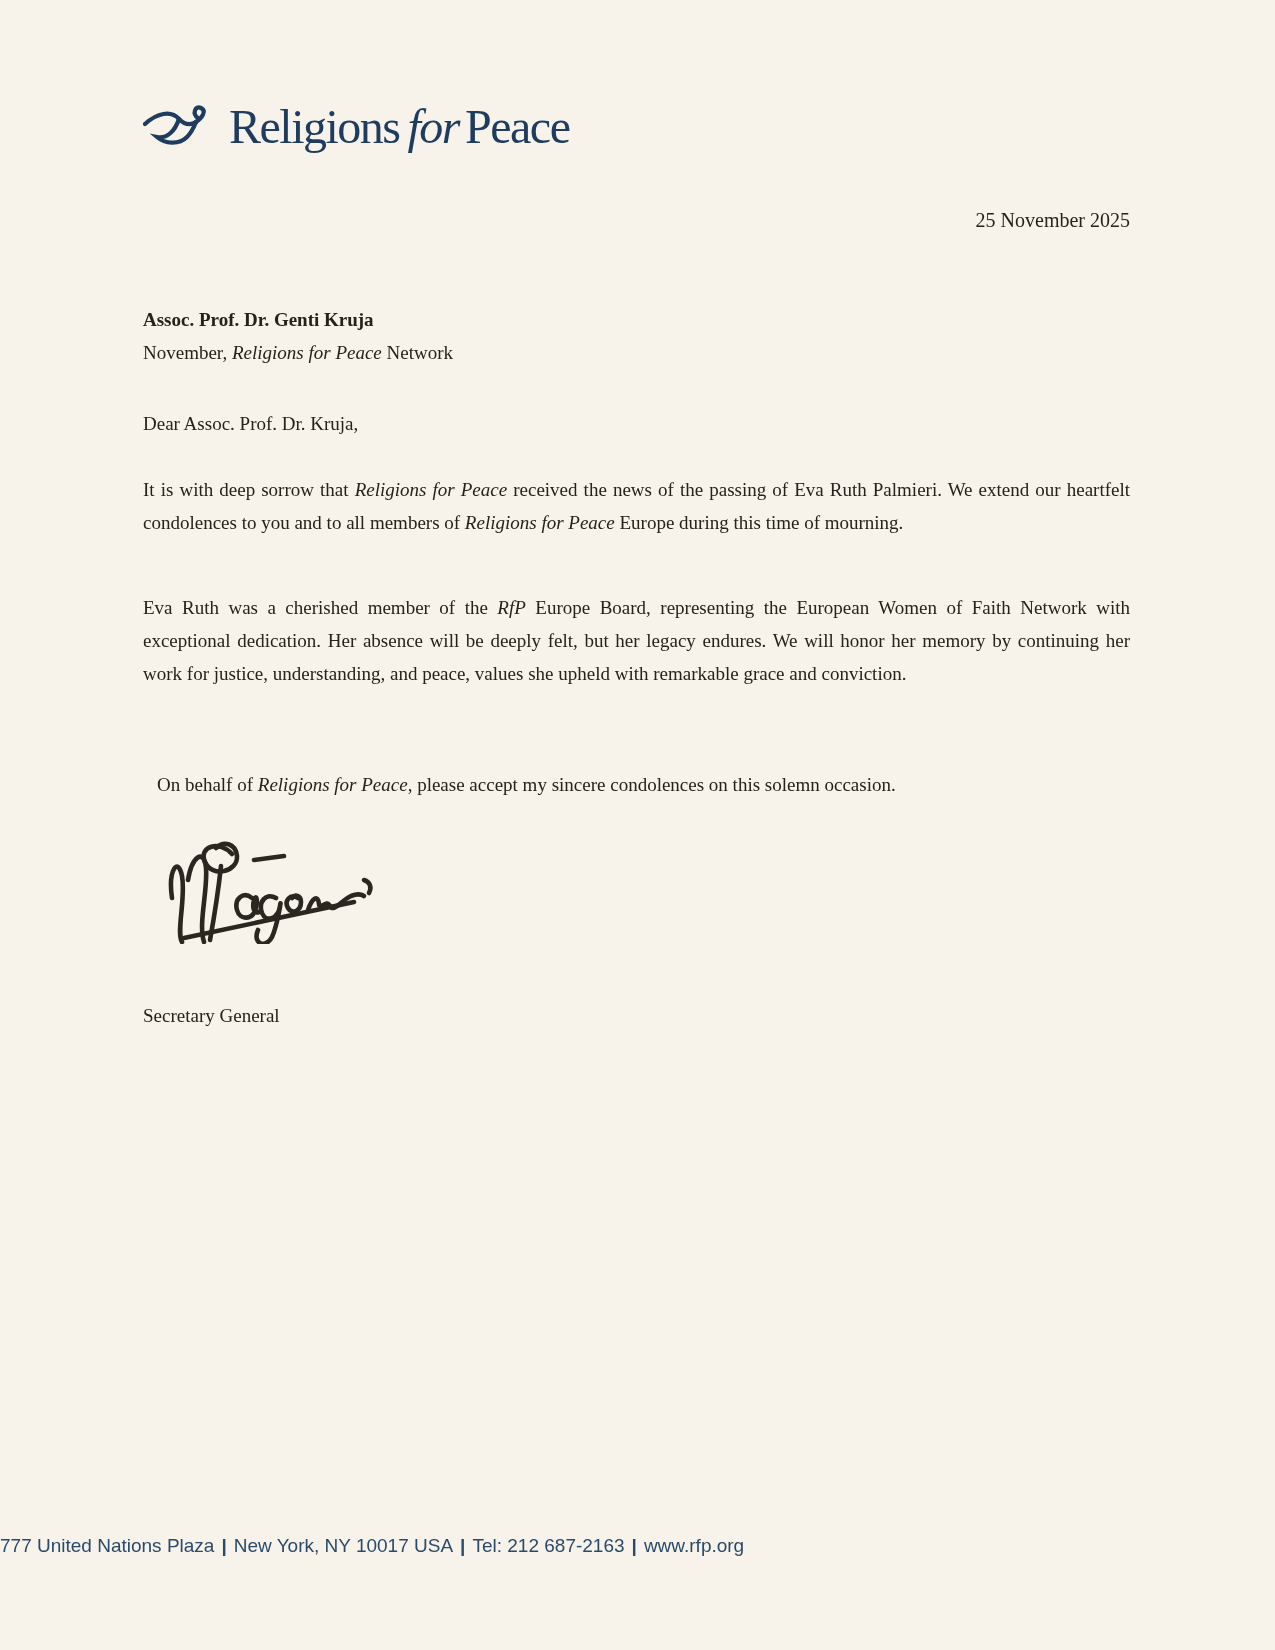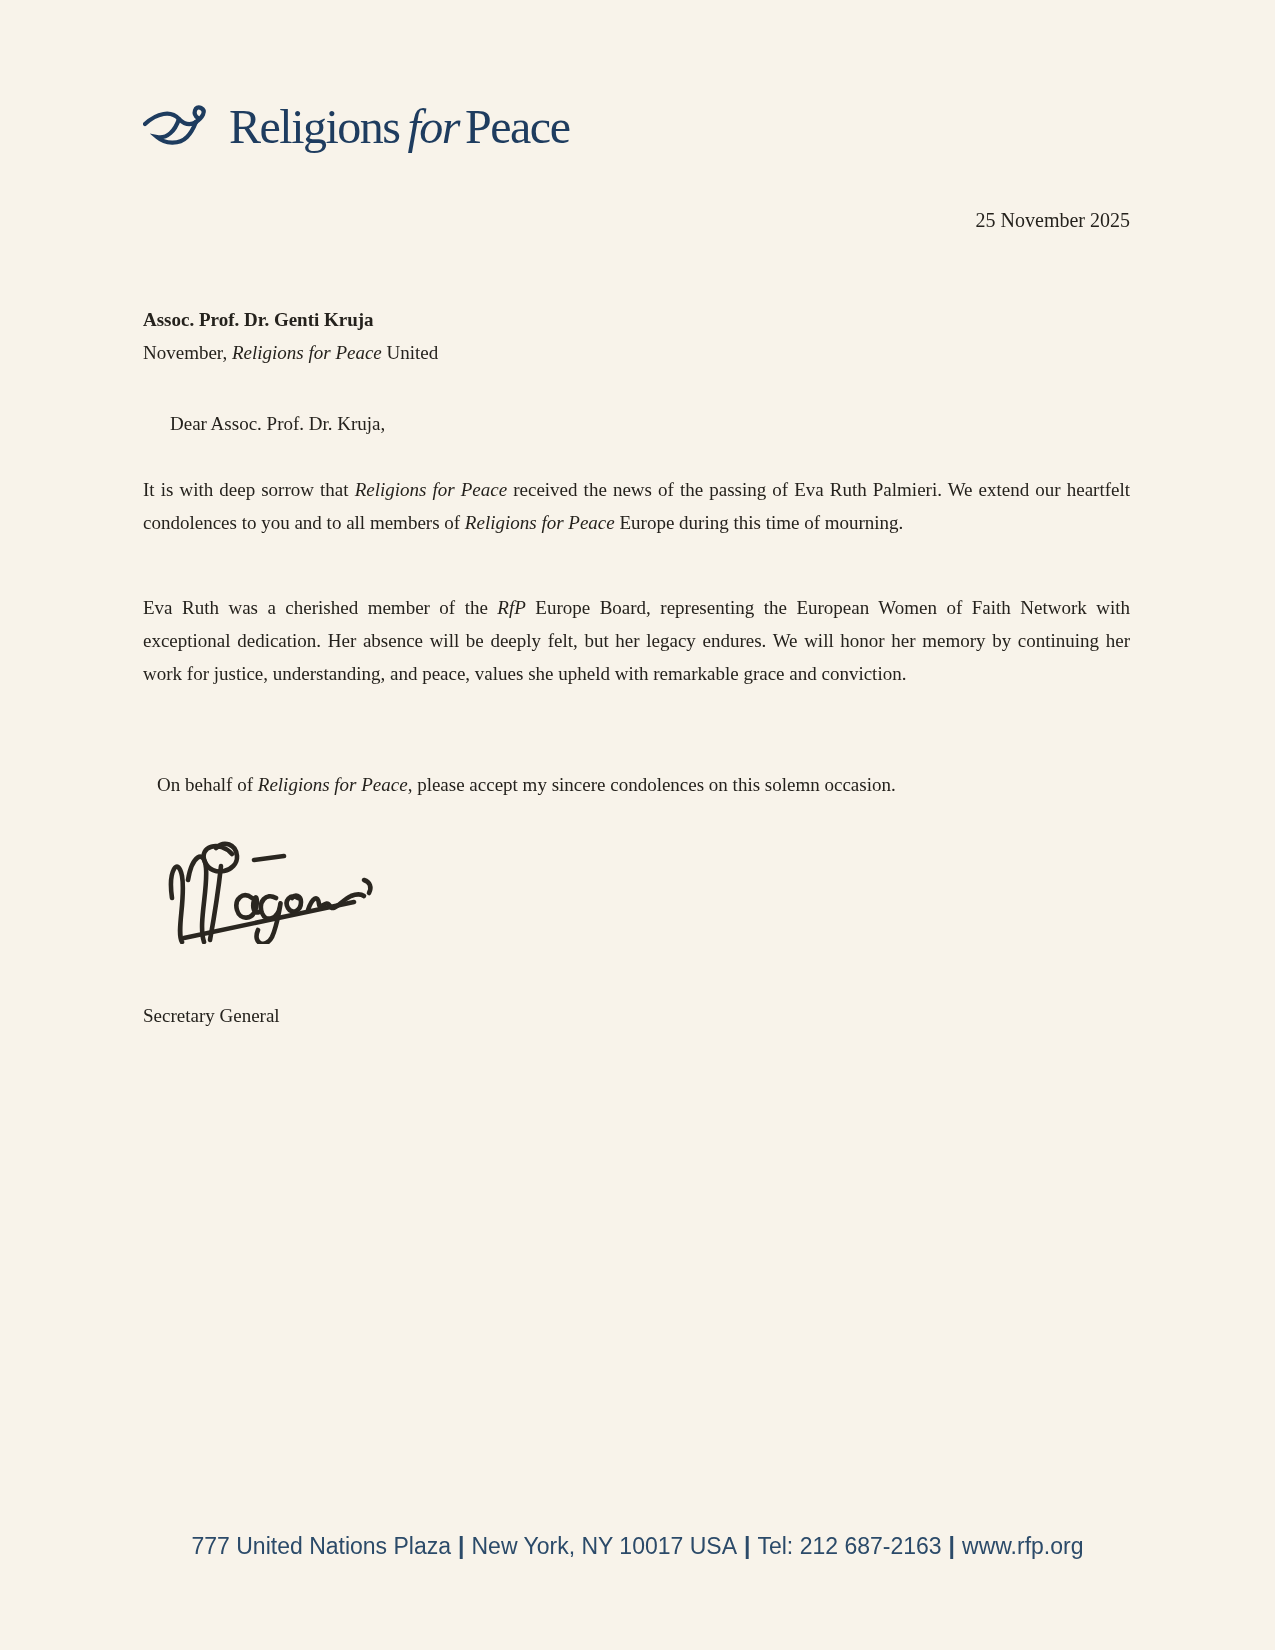--- a/index.html
+++ b/index.html
@@ -40,21 +40,21 @@
     left: 143px;
     right: 145px;
     text-align: right;
     font-size: 20px;
     line-height: 33px;
   }
   
   .block { position: absolute; left: 143px; right: 145px; font-size: 19px; line-height: 33px; }
   .recipient { top: 303px; }
   .recipient .r-name { font-weight: bold; }
-  .salutation-line { top: 407px; margin-left: 27px; }
+  .salutation-line { top: 407px; }
   .para { text-align: justify; }
   .p1 { top: 473px; }
   .p2 { top: 591px; }
   .p3 { top: 768px; margin-left: 14px; }
   .closing-line { top: 785px; }
   .it { font-style: italic; }
   
   .signature-wrap {
     position: absolute;
     top: 836px;
@@ -63,23 +63,23 @@
     height: 108px;
   }
   .signer { top: 999px; }
   .signer .s-name { font-weight: bold; }
   
   .footer-line {
     position: absolute;
     top: 1533px;
     left: 0;
     width: 100%;
-    text-align: center;
+    text-align: left;
     font-family: "Liberation Sans", sans-serif;
-    font-size: 23px;
+    font-size: 19px;
     line-height: 26px;
     color: #2b4a69;
   }
   .footer-line .pipe { font-weight: bold; padding: 0 7px; }
 </style>
 </head>
 <body>
 
 <div class="page">
 
@@ -93,21 +93,21 @@
     </span>
     <div class="wordmark">
       <span>Religions</span><span class="w-for">for</span><span>Peace</span>
     </div>
   </header>
 
   <div class="date-line">25 November 2025</div>
 
   <div class="block recipient">
     <div class="r-name">Assoc. Prof. Dr. Genti Kruja</div>
-    <div><span>November, </span><span class="it">Religions for Peace</span><span> United</span></div>
+    <div><span>November, </span><span class="it">Religions for Peace</span><span> Network</span></div>
   </div>
 
   <div class="block salutation-line">Dear Assoc. Prof. Dr. Kruja,</div>
 
   <p class="block para p1"><span>It is with deep sorrow that </span><span class="it">Religions for Peace</span><span> received the news of the passing of Eva Ruth Palmieri. We extend our heartfelt condolences to you and to all members of </span><span class="it">Religions for Peace</span><span> Europe during this time of mourning.</span></p>
 
   <p class="block para p2"><span>Eva Ruth was a cherished member of the </span><span class="it">RfP</span><span> Europe Board, representing the European Women of Faith Network with exceptional dedication. Her absence will be deeply felt, but her legacy endures. We will honor her memory by continuing her work for justice, understanding, and peace, values she upheld with remarkable grace and conviction.</span></p>
 
   <p class="block para p3"><span>On behalf of </span><span class="it">Religions for Peace</span><span>, please accept my sincere condolences on this solemn occasion.</span></p>
 

